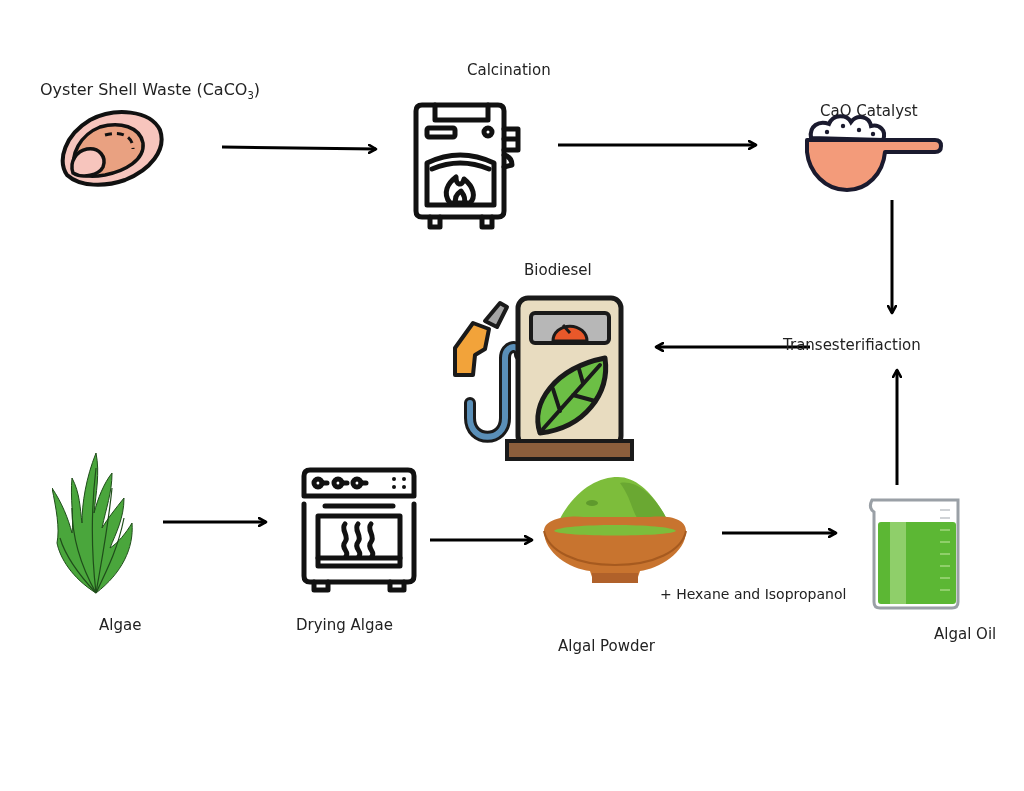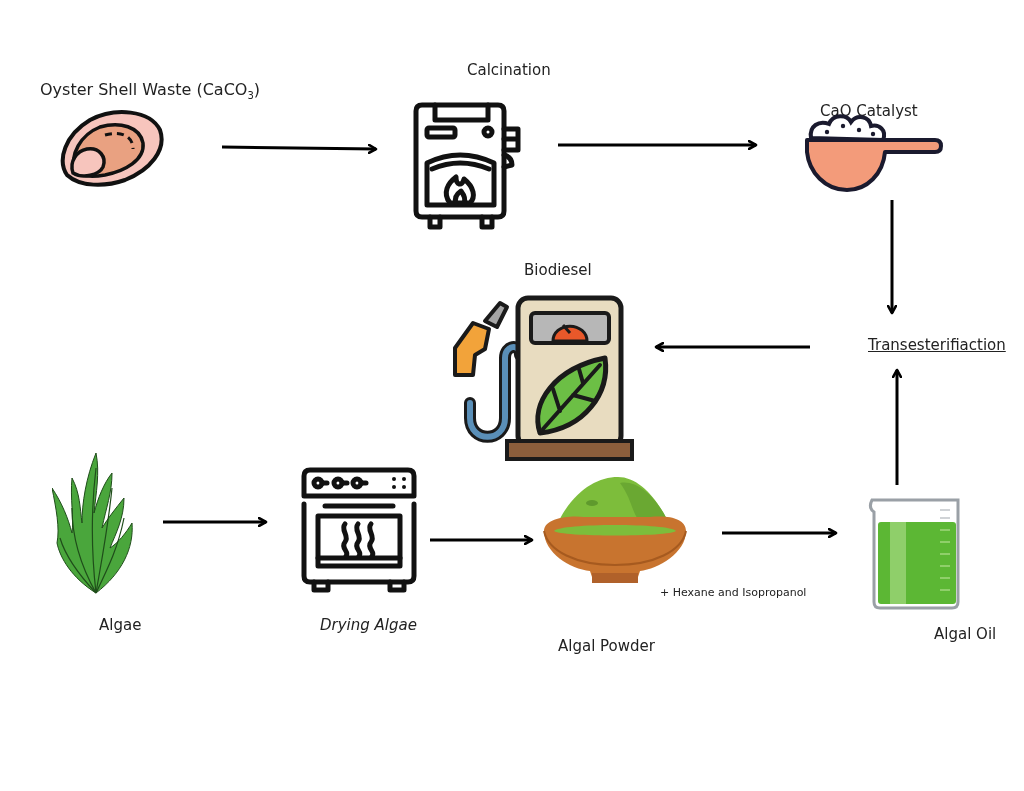--- a/index.html
+++ b/index.html
@@ -27,26 +27,26 @@
   <line x1="430" y1="540" x2="532" y2="540" stroke="#000" stroke-width="3" marker-end="url(#ah)"></line>
   <line x1="722" y1="533" x2="836" y2="533" stroke="#000" stroke-width="3" marker-end="url(#ah)"></line>
   <line x1="897" y1="485" x2="897" y2="370" stroke="#000" stroke-width="3" marker-end="url(#ah)"></line>
 </svg>
 
 <div class="lbl" style="left:40px; top:80px; font-size:16px;">
   <span>Oyster Shell Waste (CaCO</span><sub>3</sub><span>)</span>
 </div>
 <div class="lbl" style="left:424px; top:61px;margin-left:43px;">Calcination</div>
 <div class="lbl" style="left:820px; top:65px;margin-top:37px;">CaO Catalyst</div>
-<div class="lbl" style="left:868px; top:336px;text-decoration:underline;">Transesterifiaction</div>
+<div class="lbl" style="left:783px; top:336px;">Transesterifiaction</div>
 <div class="lbl" style="left:524px; top:261px;text-align:right;">Biodiesel</div>
 <div class="lbl" style="left:99px; top:616px;">Algae</div>
-<div class="lbl" style="left:320px; top:616px;font-style:italic;">Drying Algae</div>
+<div class="lbl" style="left:296px; top:616px;">Drying Algae</div>
 <div class="lbl" style="left:558px; top:617px;margin-top:20px;">Algal Powder</div>
-<div class="lbl" style="left:660px; top:586px; font-size:11px;">+ Hexane and Isopropanol</div>
+<div class="lbl" style="left:660px; top:586px; font-size:14px;">+ Hexane and Isopropanol</div>
 <div class="lbl" style="left:934px; top:625px;">Algal Oil</div>
 
 <svg class="icon" style="left:55px; top:105px;" width="110" height="85" viewBox="0 0 110 85">
   <path d="M12,70 C2,55 10,30 35,15 C60,2 95,5 105,25 C112,45 95,65 70,75 C50,82 25,82 12,70 Z" fill="#f7c5bd" stroke="#111" stroke-width="4"></path>
   <path d="M20,65 C15,50 25,30 45,22 C65,16 85,22 88,38 C90,55 70,66 50,70 C38,72 25,72 20,65 Z" fill="#e9a181" stroke="#111" stroke-width="3.5"></path>
   <path d="M18,68 C14,56 22,46 32,44 C44,42 52,52 48,62 C44,70 28,74 18,68 Z" fill="#f7c5bd" stroke="#111" stroke-width="3.5"></path>
   <path d="M50,30 C65,26 78,30 78,44" fill="none" stroke="#111" stroke-width="3" stroke-dasharray="7 5"></path>
 </svg>
 
 <svg class="icon" style="left:410px; top:95px;" width="115" height="135" viewBox="0 0 115 135">

